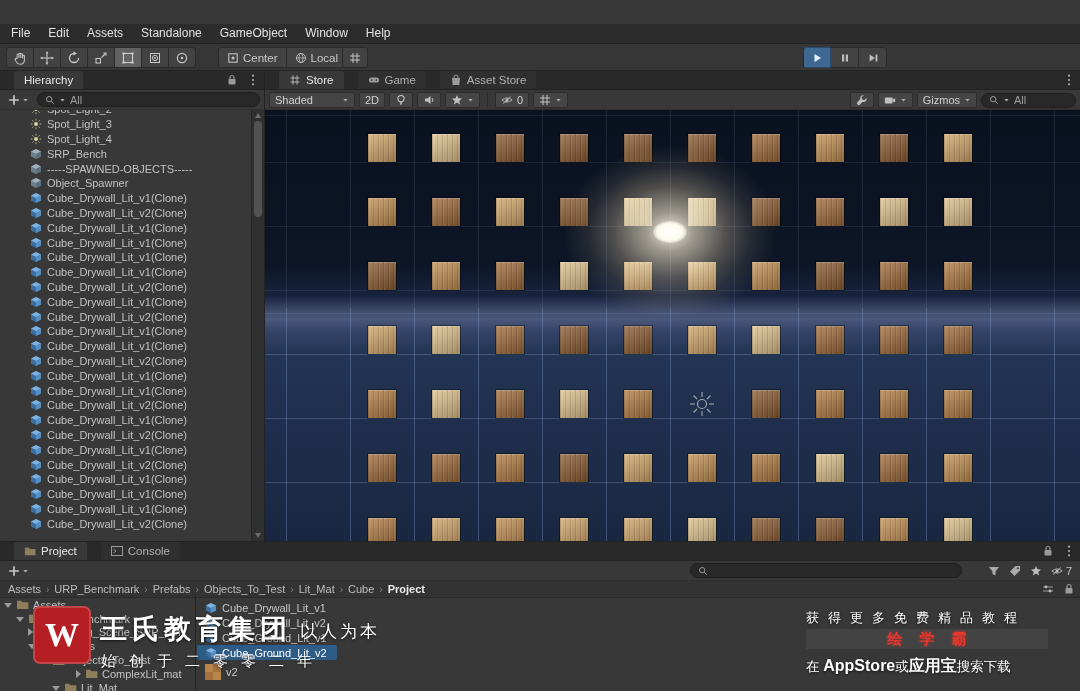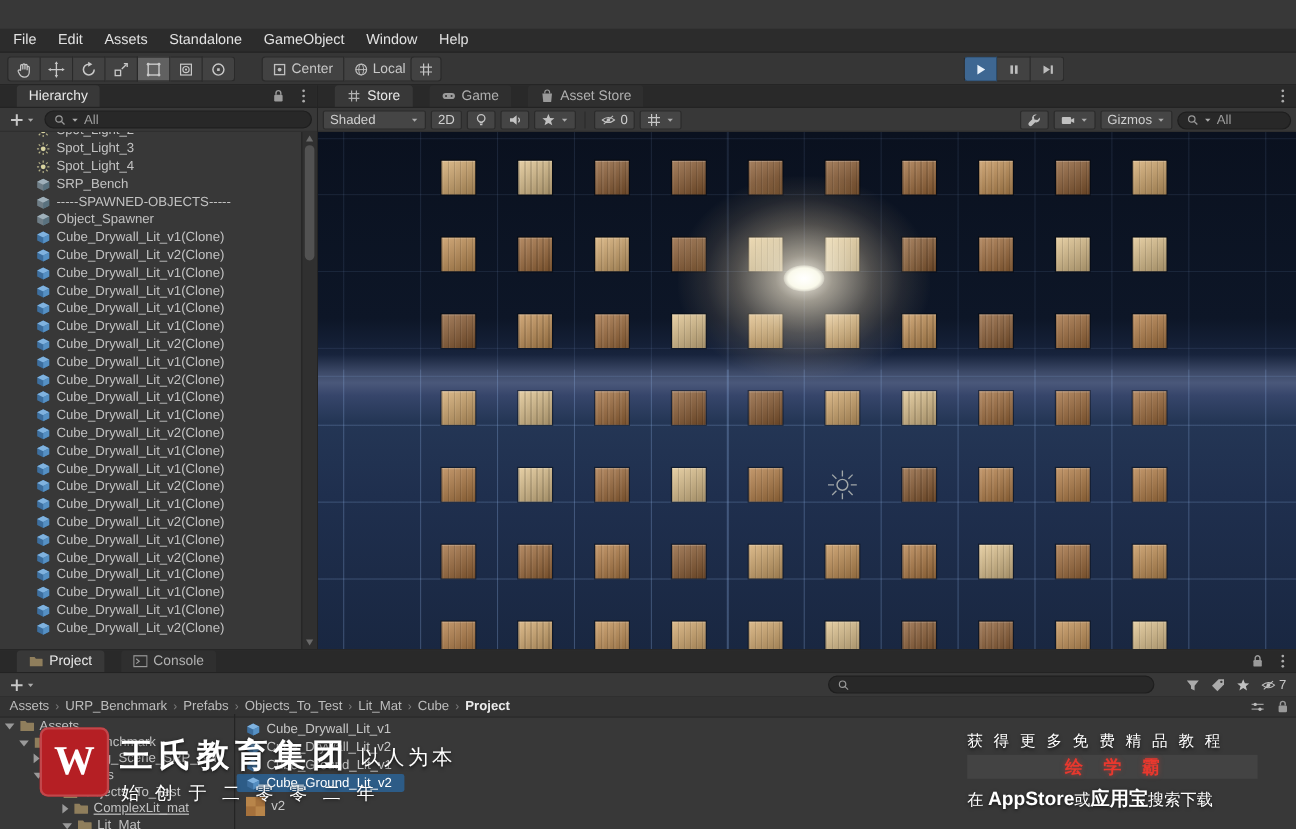--- a/index.html
+++ b/index.html
@@ -1019,21 +1019,21 @@
           </div>
           <div class="trow" style="padding-left: 40px;">
             <span class="arr open"></span>
             <span class="ic" style="width:13px;height:11px">
               <svg viewBox="0 0 14 12">
                 <path d="M1 2 h4.6 l1.3 1.6 H13 a.4.4 0 0 1 .4.4 V10.6 a.4.4 0 0 1 -.4.4 H1 Z" fill="#8f7e5c"></path>
               </svg>
             </span>
             <span>Objects_To_Test</span>
           </div>
-          <div class="trow" style="padding-left: 52px; text-decoration: underline;">
+          <div class="trow" style="padding-left: 76px;">
             <span class="arr closed"></span>
             <span class="ic" style="width:13px;height:11px">
               <svg viewBox="0 0 14 12">
                 <path d="M1 2 h4.6 l1.3 1.6 H13 a.4.4 0 0 1 .4.4 V10.6 a.4.4 0 0 1 -.4.4 H1 Z" fill="#8f7e5c"></path>
               </svg>
             </span>
             <span>ComplexLit_mat</span>
           </div>
           <div class="trow" style="padding-left: 52px;">
             <span class="arr open"></span>

